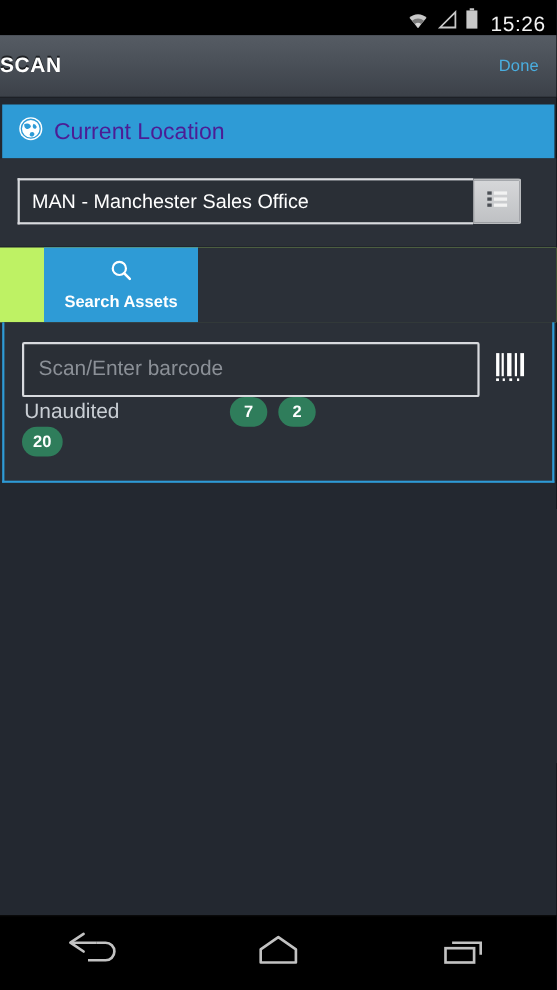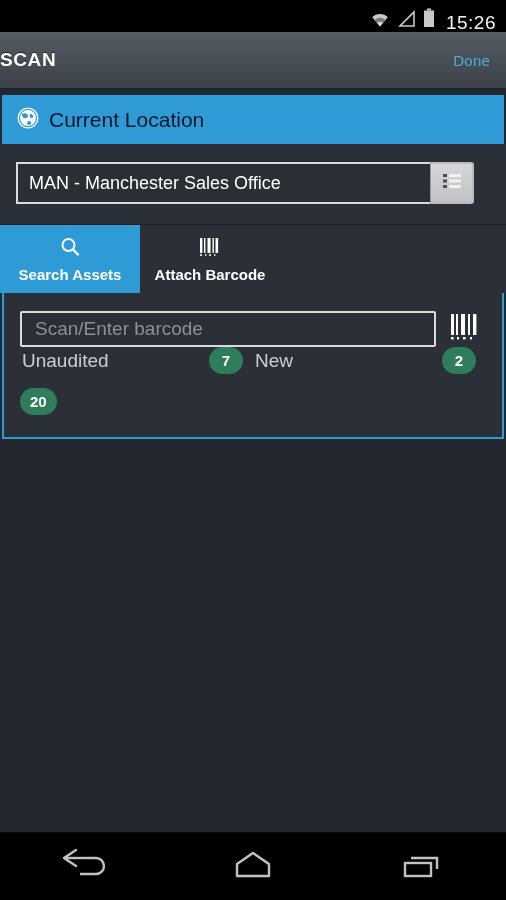--- a/index.html
+++ b/index.html
@@ -37,21 +37,21 @@
     position:absolute; right:16px; top:50%; transform:translateY(-50%);
     color:#4aaee0; font-size:15px; letter-spacing:.2px;
   }
 
   
   .section-header {
     margin:6px 2px 0 2px;
     height:49px; background:#2e9bd6;
     display:flex; align-items:center; gap:9px; padding-left:14px;
   }
-  .section-header .label { color:#0f172a; font-size:21px; }
+  .section-header .label { color:#4c1d95; font-size:21px; }
 
   
   .location-row {
     background:#2b3038; padding:18px 32px 20px 16px;
     display:flex; align-items:stretch;
     border-bottom:1px solid #1c2026;
   }
   .loc-input {
     flex:1; height:42px; background:#2a2f36;
     border:2px solid #d8dade; border-right:none;
@@ -60,49 +60,49 @@
   }
   .loc-picker {
     width:44px; height:42px;
     background:linear-gradient(to bottom,#d6d7d9 0%,#bfc1c4 100%);
     border:2px solid #b9bbbe; border-left:1px solid #9a9ca0;
     border-radius:0 3px 3px 0;
     display:flex; align-items:center; justify-content:center;
   }
 
   
-  .tabs { display:flex; background:#bef264; height:68px; }
+  .tabs { display:flex; background:#bef264; height:68px;padding-left:40px; }
   .tab {
     width:140px; height:68px;
     display:flex; flex-direction:column; align-items:center; justify-content:center;
     gap:4px; color:#ffffff;
   }
   .tab .tab-label { font-size:15px; font-weight:bold; }
   .tab.active { background:#2e9bd6; }
   .tab.inactive { background:#2b3038; }
   .tabs .tab-filler { flex:1; background:#2b3038; }
 
   
   .panel {
     margin:0 2px; background:#2b3038;
     border:2px solid #2e9bd6; border-top:none;
     padding:18px 16px 22px 16px;
   }
   .scan-row { display:flex; align-items:center; gap:10px; }
   .scan-input {
-    flex:1; height:36px; background:#2a2f36;
+    flex:1; height:50px; background:#2a2f36;
     border:2px solid #d8dade; border-radius:2px;
     color:#8b9097; font-size:19px; padding:0 13px;
     display:flex; align-items:center;
   }
   .scan-btn { width:40px; display:flex; align-items:center; justify-content:center; }
 
   .last-scanned { color:#c9ced4; font-size:19px; margin:18px 0 10px 2px; }
 
-  .stats { display:grid; grid-template-columns:1fr 1fr; row-gap:14px; }
+  .stats { display:grid; grid-template-columns:1fr 1fr; row-gap:0; }
   .stat { display:flex; align-items:center; }
   .stat .stat-label { color:#c9ced4; font-size:19px; flex:1; padding-left:2px; }
   .badge {
     min-width:34px; height:27px; border-radius:14px;
     display:flex; align-items:center; justify-content:center;
     font-size:15px; font-weight:bold; padding:0 10px; margin-right:10px;
   }
   .badge.green { background:#2f7d5b; color:#ffffff; }
   .badge.grey  { background:#7b7f86; color:#f0f0f0; }
 
@@ -184,36 +184,20 @@
     <div class="tabs">
       <div class="tab active">
         <span>
           <svg width="22" height="22" viewBox="0 0 22 22">
             <circle cx="9.5" cy="9" r="6" fill="none" stroke="#ffffff" stroke-width="2"></circle>
             <line x1="14" y1="13.5" x2="19" y2="18.5" stroke="#ffffff" stroke-width="2.4" stroke-linecap="round"></line>
           </svg>
         </span>
         <span class="tab-label">Search Assets</span>
       </div>
-      <div class="tab inactive">
-        <span>
-          <svg width="26" height="22" viewBox="0 0 26 22">
-            <rect x="3" y="2" width="2.4" height="15" fill="#ffffff"></rect>
-            <rect x="7" y="2" width="1.4" height="15" fill="#ffffff"></rect>
-            <rect x="10.5" y="2" width="3" height="15" fill="#ffffff"></rect>
-            <rect x="15.5" y="2" width="1.4" height="15" fill="#ffffff"></rect>
-            <rect x="18.5" y="2" width="2.6" height="15" fill="#ffffff"></rect>
-            <rect x="3" y="18.2" width="2" height="1.6" fill="#ffffff"></rect>
-            <rect x="8" y="18.2" width="1.4" height="1.6" fill="#ffffff"></rect>
-            <rect x="12" y="18.2" width="2" height="1.6" fill="#ffffff"></rect>
-            <rect x="17" y="18.2" width="1.4" height="1.6" fill="#ffffff"></rect>
-          </svg>
-        </span>
-        <span class="tab-label">Attach Barcode</span>
-      </div>
       <div class="tab-filler"></div>
     </div>
 
     <div class="panel">
       <div class="scan-row">
         <div class="scan-input">Scan/Enter barcode</div>
         <div class="scan-btn">
           <span>
             <svg width="34" height="30" viewBox="0 0 34 30">
               <rect x="2" y="2" width="3" height="21" fill="#ffffff"></rect>
@@ -230,21 +214,20 @@
         </div>
       </div>
 
 
       <div class="stats">
         <div class="stat">
           <span class="stat-label">Unaudited</span>
           <span class="badge green">7</span>
         </div>
         <div class="stat">
-          <span class="stat-label">New</span>
           <span class="badge green">2</span>
         </div>
         <div class="stat">
           <span class="badge green">20</span>
         </div>
       </div>
     </div>
 
     <div class="filler"></div>
   </div>

